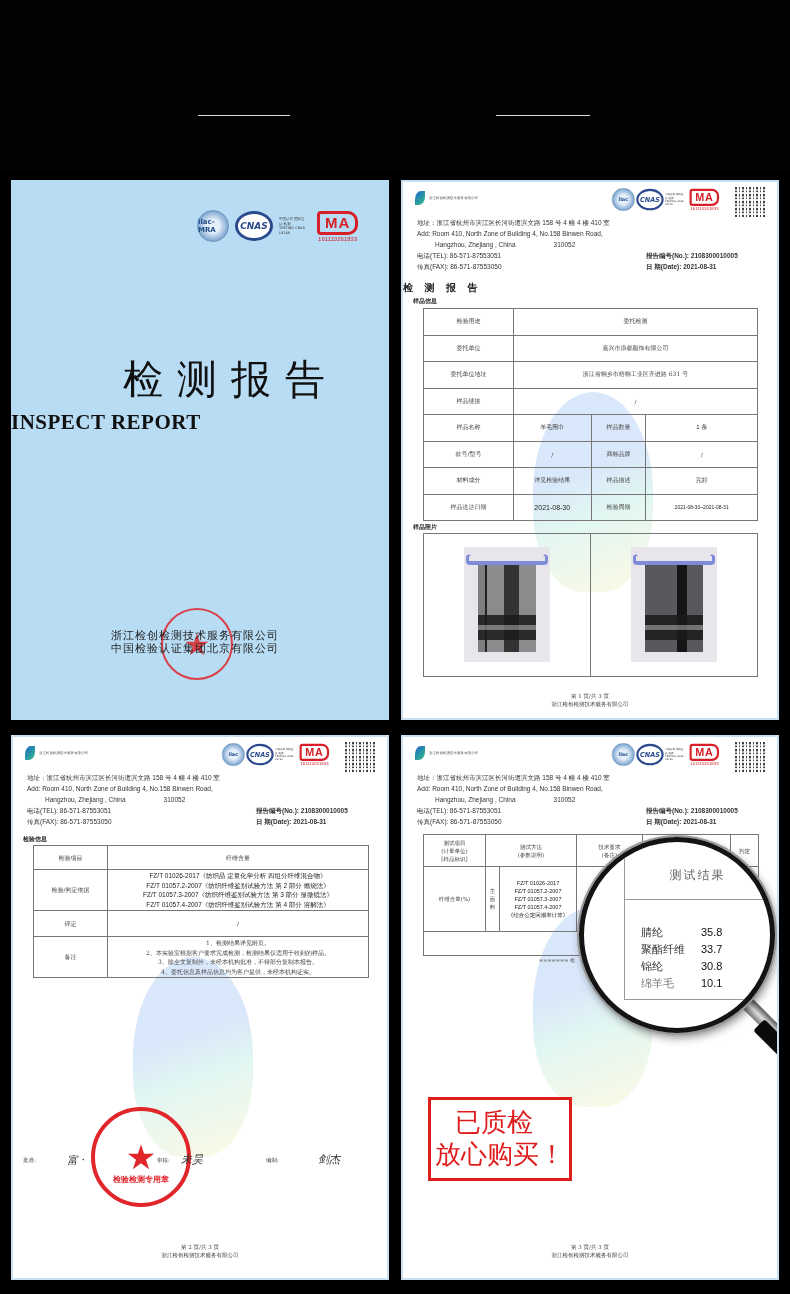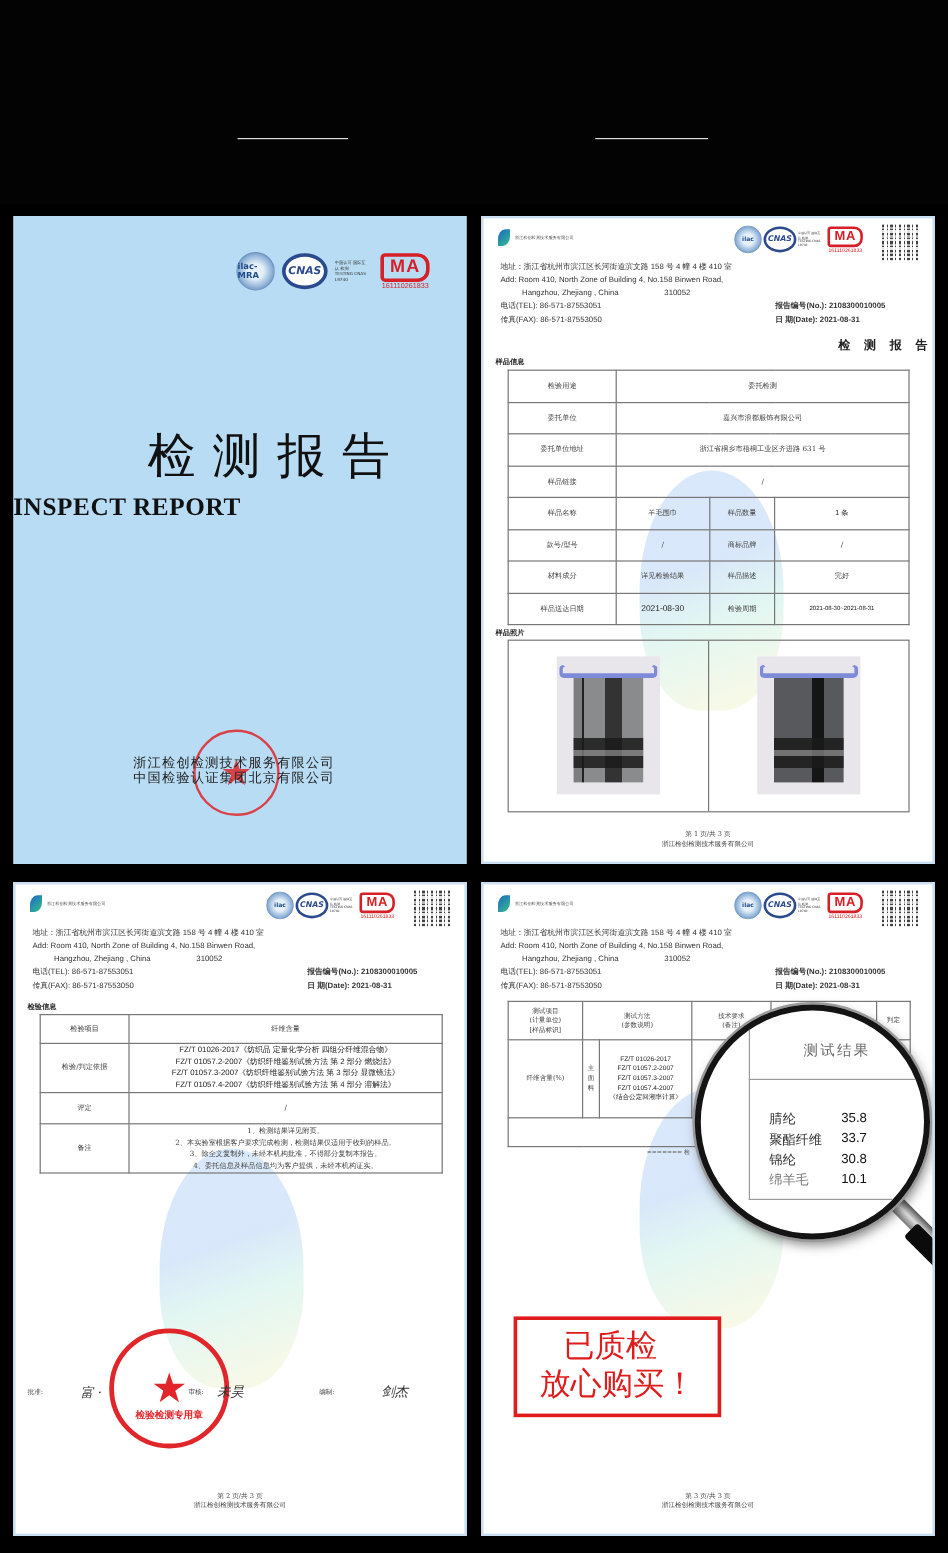--- a/index.html
+++ b/index.html
@@ -44,21 +44,21 @@
   .qr { position: absolute; right: 10px; top: 3px; width: 34px; height: 34px;
         background:
           repeating-linear-gradient(90deg, #222 0 2px, #fff 2px 4px, #222 4px 5px, #fff 5px 7px),
           #fff; opacity: .85; border: 2px solid #fff; }
   .qr::before { content:""; position:absolute; inset:0; background: repeating-linear-gradient(0deg, transparent 0 2px, rgba(255,255,255,.85) 2px 4px, transparent 4px 5px, rgba(255,255,255,.6) 5px 7px); }
   .ph-addr { position: absolute; left: 14px; top: 35px; font-size: 6.5px; line-height: 11px; color: #333; font-family: "Liberation Sans", sans-serif; }
   .ph-addr .ind { padding-left: 18px; }
   .ph-addr .zip { padding-left: 38px; }
   .ph-meta { position: absolute; left: 243px; top: 68px; font-size: 6.5px; line-height: 11px; font-weight: bold; color: #333; font-family: "Liberation Sans", sans-serif; }
 
-  .doc-title { position: absolute; left: 0; right: 0; top: 99px; text-align: right; font-family: "DejaVu Serif", serif; font-weight: bold; font-size: 10px; letter-spacing: 4px; }
+  .doc-title { position: absolute; left: 0; right: 0; top: 99px; text-align: left; font-family: "DejaVu Serif", serif; font-weight: bold; font-size: 10px; letter-spacing: 4px; }
   .sect { position: absolute; left: 10px; font-size: 6px; font-weight: bold; font-family: "DejaVu Serif", serif; color: #222; }
 
   table.grid { position: absolute; border-collapse: collapse; font-size: 6px; color: #444; font-family: "DejaVu Serif", serif; }
   table.grid td { border: 1px solid #777; text-align: center; vertical-align: middle; padding: 1px 2px; }
   .t1 { left: 20px; top: 126px; width: 335px; }
   .t1 td { height: 26.5px; }
   .sansnum { font-family: "Liberation Sans", sans-serif; color: #222; }
 
   .photos { position: absolute; left: 20px; top: 351px; width: 335px; height: 144px; border: 1px solid #777; display:flex; }
   .photo-cell { flex: 1; position: relative; border-right: 1px solid #777; }
@@ -100,21 +100,21 @@
   .mag-head { position: absolute; left: 40px; right: 0; top: 0; height: 58px; border-bottom: 1px solid #999; border-left: 1px solid #999;
               display:flex; align-items:center; justify-content:center; font-family: "DejaVu Serif", serif; font-size: 12px; color: #666; letter-spacing: 2px; padding-top: 10px; }
   .mag-body { position: absolute; left: 40px; right: 0; top: 58px; height: 100px; border-left: 1px solid #999; border-bottom: 1px solid #999; }
   .mag-rows { position: absolute; left: 16px; top: 24px; }
   .mag-row { display:flex; font-size: 11px; line-height: 17px; }
   .mag-row .k { width: 60px; font-family: "DejaVu Serif", serif; color: #333; }
   .mag-row .v { font-family: "Liberation Sans", sans-serif; color: #111; }
   .mag-handle { position: absolute; left: 352px; top: 256px; width: 14px; height: 50px; background: linear-gradient(90deg,#777,#ddd,#555); transform: rotate(-45deg); z-index: 2; border-radius: 3px; }
   .mag-handle2 { position: absolute; left: 362px; top: 282px; width: 16px; height: 40px; background: #0b0b0b; transform: rotate(-45deg); z-index: 2; border-radius: 3px; }
 
-  .promo { position: absolute; left: 25px; top: 360px; width: 173px; height: 84px; border: 3px solid #e01b1b; background: #fff;
+  .promo { position: absolute; left: 25px; top: 360px; width: 144px; height: 84px; border: 3px solid #e01b1b; background: #fff;
            color: #e01b1b; font-size: 26px; line-height: 32px; text-align: center; font-family: "DejaVu Sans", sans-serif; padding-top: 6px; }
   .promo .l1 { display:block; padding-right: 12px; }
 </style>
 </head>
 <body>
 
 <div class="hero">
   <div class="hero-line" style="left:198px;width:92px;"></div>
   <div class="hero-line" style="left:496px;width:94px;"></div>
 </div>

